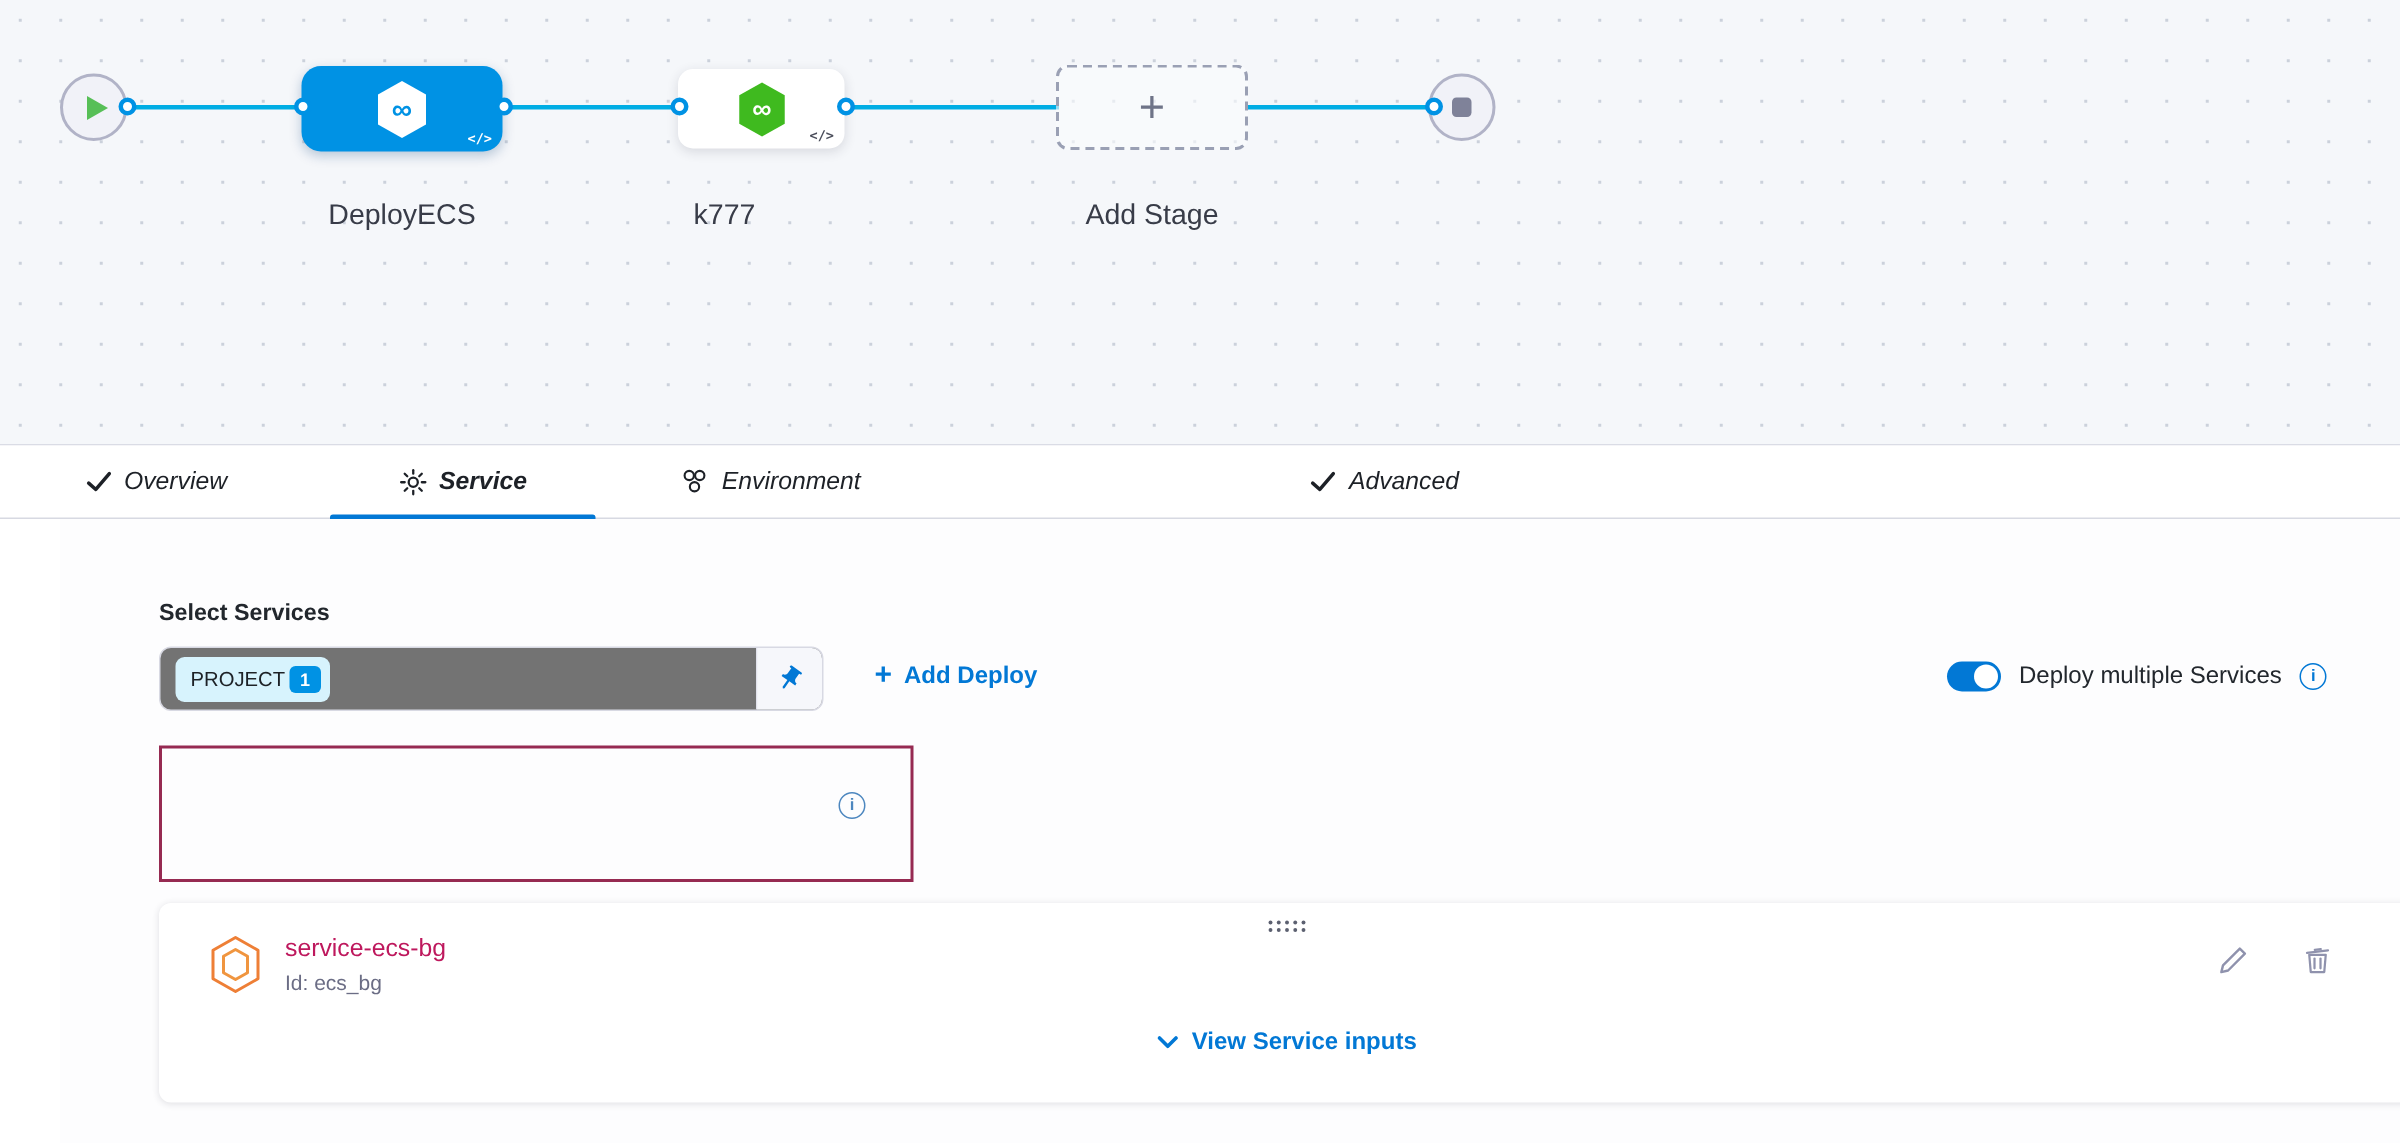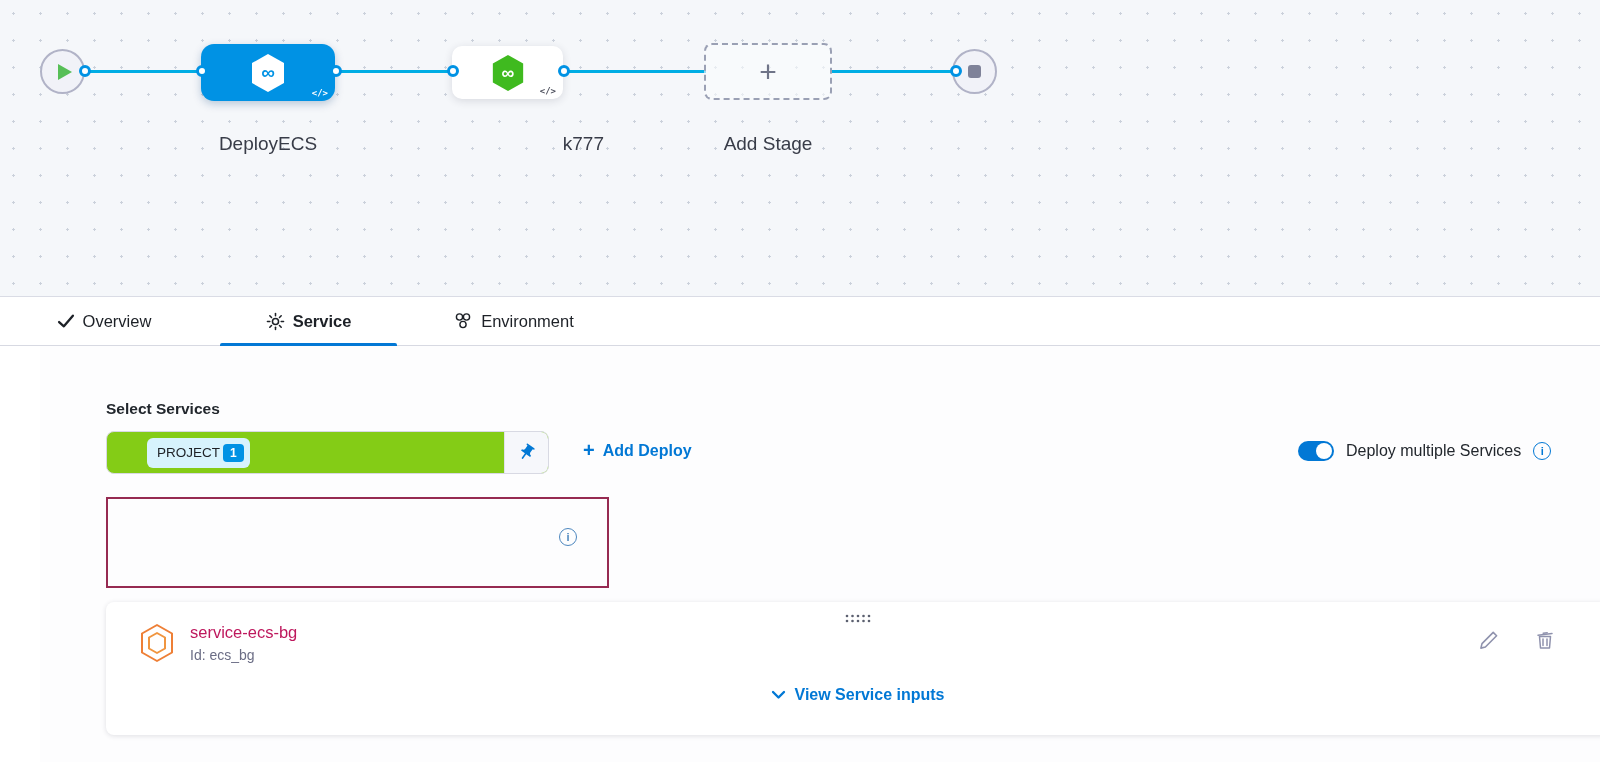--- a/index.html
+++ b/index.html
@@ -33,37 +33,37 @@
     font-family:"DejaVu Sans Mono", monospace; font-weight:bold; }
   .node-blue .code-glyph { color:#fff; }
   .node-white .code-glyph { color:#4a4d5a; }
   .node-label { position:absolute; top:133px; text-align:center;
     font-size:19px; color:#383c48; }
 
   
   .tabbar { position:absolute; left:0; top:297px; width:1600px; height:49px;
     background:#fff; border-bottom:1px solid #d7d9e2; }
   .tab { position:absolute; top:0; height:48px; display:flex; align-items:center;
-    justify-content:center; gap:8px; font-size:16.5px; color:#1d2127; cursor:pointer; }
+    justify-content:center; gap:8px; font-size:16.5px; color:#1d2127; cursor:pointer;font-style:italic; }
   .tab.active { font-weight:bold; }
   .tab.active::after { content:""; position:absolute; left:0; bottom:-1px;
     width:100%; height:3px; background:#0278d5; border-radius:2px 2px 0 0; }
   .save-btn { position:absolute; left:1506px; top:305px; height:34px; width:120px;
     border:1.5px solid #0278d5; border-radius:7px; background:#fff; color:#0278d5;
     display:flex; align-items:center; gap:9px; padding:0 13px;
     font-size:15px; font-weight:bold; cursor:pointer; }
 
   
   .panel { position:absolute; left:0; top:346px; width:1600px; height:416px; background:#fdfdfe;margin-left:40px; }
   .right-strip { position:absolute; left:1572px; top:0; width:28px; height:416px; background:#f4f8fc; }
   .field-label { position:absolute; left:66px; top:54px; font-size:15.5px;
     font-weight:bold; color:#22272d; }
   .multiselect { position:absolute; left:66px; top:85px; width:443px; height:43px;
-    background:#84cc16; border:1px solid #d8d9e3; border-radius:8px;
-    display:flex; align-items:center; cursor:text;padding-left:30px; }
+    background:#737373; border:1px solid #d8d9e3; border-radius:8px;
+    display:flex; align-items:center; cursor:text; }
   .ms-tag { display:flex; align-items:center; margin-left:10px; background:#d7f3fd;
     border-radius:6px; padding:6px 6px 6px 10px; font-size:13.5px; color:#1d2126; }
   .ms-count { margin-left:3px; background:#0092e4; color:#fff; border-radius:4px;
     font-size:12px; font-weight:bold; padding:2px 7px; }
   .pin-seg { margin-left:auto; width:44px; height:100%; border-left:1px solid #e1e2ec;
     background:#f6f7fb; border-radius:0 7px 7px 0; display:flex;
     align-items:center; justify-content:center; cursor:pointer; }
   .add-service { position:absolute; left:543px; top:93px; display:flex; align-items:center;
     gap:8px; color:#0278d5; font-size:16px; font-weight:bold; cursor:pointer; }
   .add-service .plus { font-size:20px; font-weight:bold; }
@@ -137,21 +137,21 @@
     </div>
     <div class="node-label" style="left:181px;width:174px;">DeployECS</div>
 
     <div class="stage-node node-white">
       <svg width="36" height="40" viewBox="0 0 38 42">
         <polygon points="19,2 35,11 35,31 19,40 3,31 3,11" fill="#3fba1f"></polygon>
         <text x="19" y="27" text-anchor="middle" font-size="19" font-weight="bold" fill="#ffffff">∞</text>
       </svg>
       <span class="code-glyph">&lt;/&gt;</span>
     </div>
-    <div class="node-label" style="left:430px;width:174px;text-align:right;">k777</div>
+    <div class="node-label" style="left:396px;width:174px;">k777</div>
 
     <div class="stage-node node-dashed">
       <span>+</span>
     </div>
     <div class="node-label" style="left:681px;width:174px;">Add Stage</div>
 
     <div class="term-node" style="left:952px;">
       <span class="stop-sq"></span>
     </div>
   </div>
@@ -184,20 +184,26 @@
           <line x1="4" y1="4" x2="5.8" y2="5.8"></line>
             <line x1="14.2" y1="14.2" x2="16" y2="16"></line>
           <line x1="4" y1="16" x2="5.8" y2="14.2"></line>
             <line x1="14.2" y1="5.8" x2="16" y2="4"></line>
         </g>
       </svg>
       <span>Service</span>
     </div>
 
 
+    <div class="tab" style="left:838px;width:170px;">
+      <svg width="18" height="16" viewBox="0 0 17 15">
+        <polyline points="2,8.5 6.5,12.5 15,2.5" fill="none" stroke="#1d2127" stroke-width="2.2" stroke-linecap="round" stroke-linejoin="round"></polyline>
+      </svg>
+      <span>Advanced</span>
+    </div>
 
     <div class="save-btn">
       <svg width="17" height="17" viewBox="0 0 16 16">
         <g fill="none" stroke="#0278d5" stroke-width="1.8" stroke-linecap="round" stroke-linejoin="round">
           <path d="M2.5 3.8 V2 H13.5 V3.8"></path>
           <line x1="8" y1="5.2" x2="8" y2="14"></line>
           <polyline points="4.8,8.4 8,5.2 11.2,8.4"></polyline>
         </g>
       </svg>
       <span>S</span>

